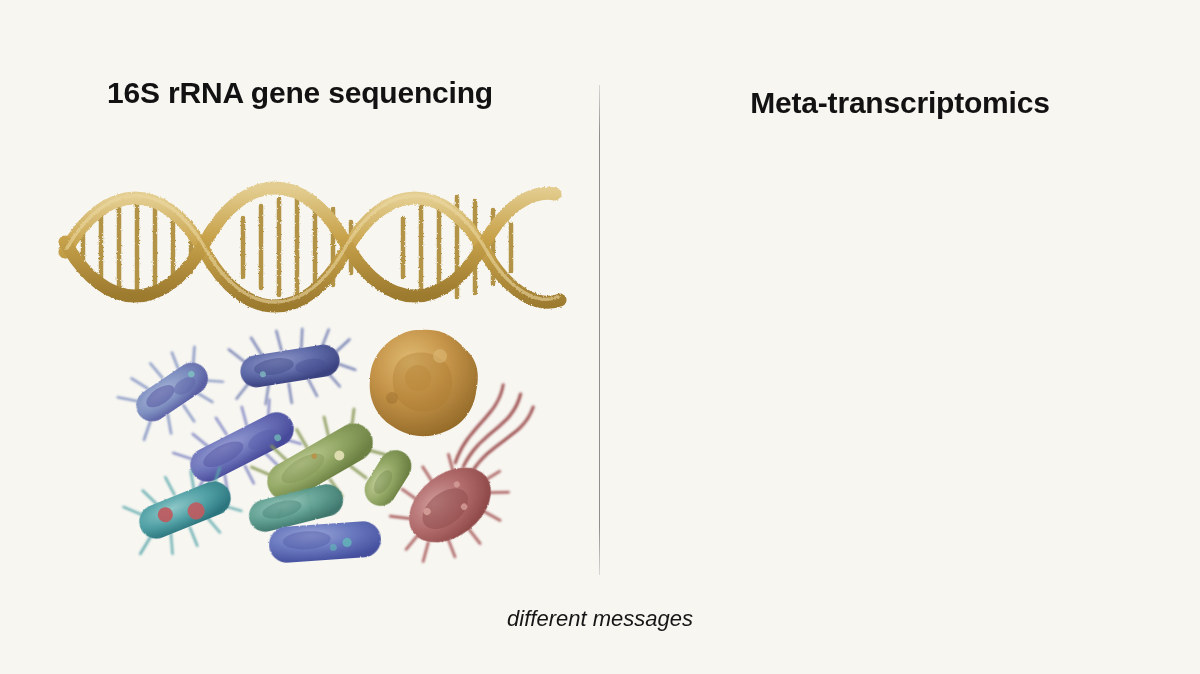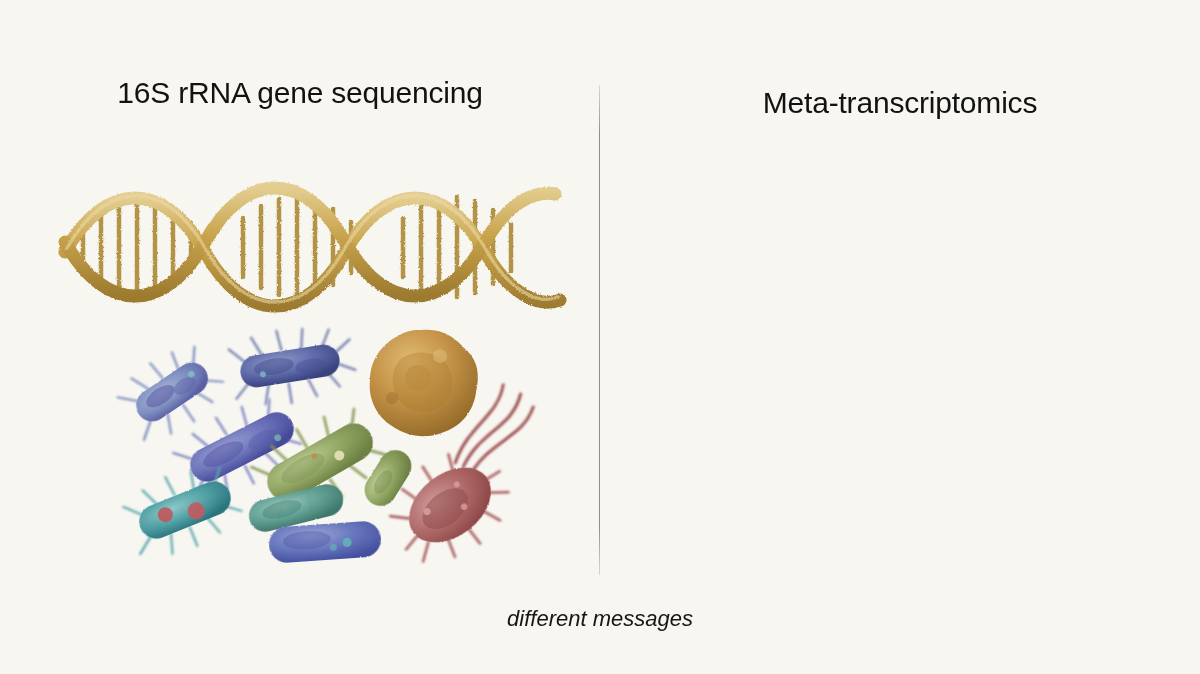--- a/index.html
+++ b/index.html
@@ -12,21 +12,21 @@
   }
   #figure{position:absolute;inset:0;}
 
   .panel{position:absolute;top:0;height:674px;width:600px;}
   #panel-left{left:0;}
   #panel-right{left:600px;margin-top:10px;}
 
   .panel-title{
     position:absolute;top:76px;left:0;width:600px;
     text-align:center;
-    font-size:30px;font-weight:normal;color:#121212;
+    font-size:30px;font-weight:bold;color:#121212;
     letter-spacing:-0.2px;
     white-space:nowrap;
   }
 
   #divider{
     position:absolute;left:599px;top:85px;
     width:1px;height:490px;
     background:linear-gradient(to bottom,#d8d8d6 0%,#8e8e8c 10%,#8e8e8c 90%,#d8d8d6 100%);
   }
 

